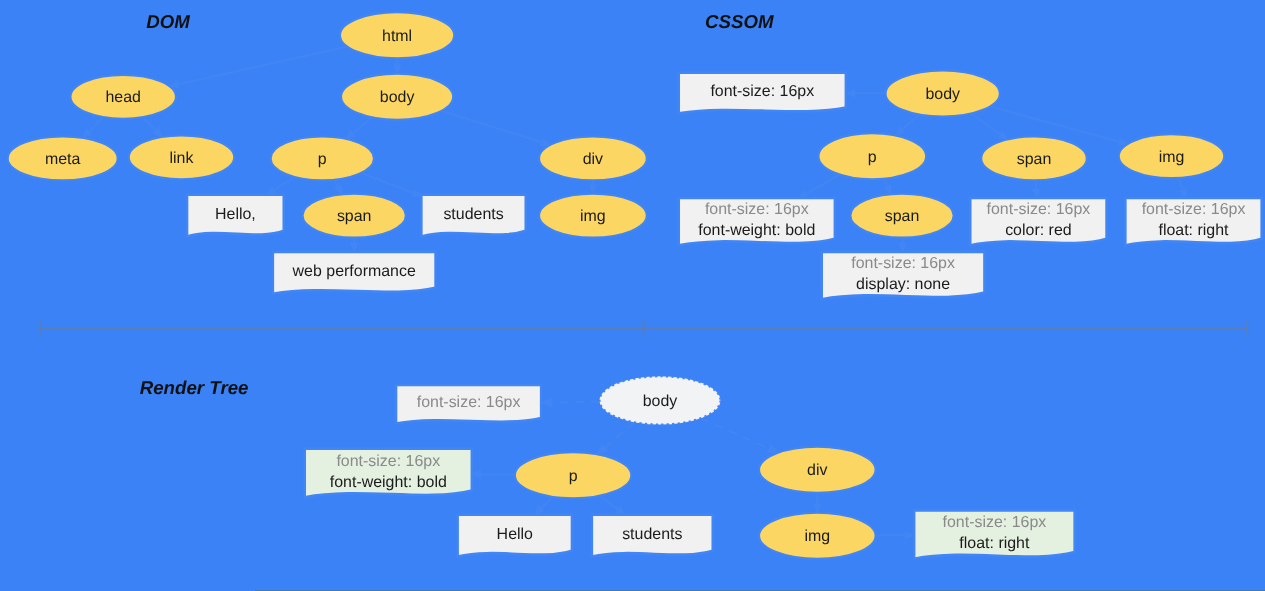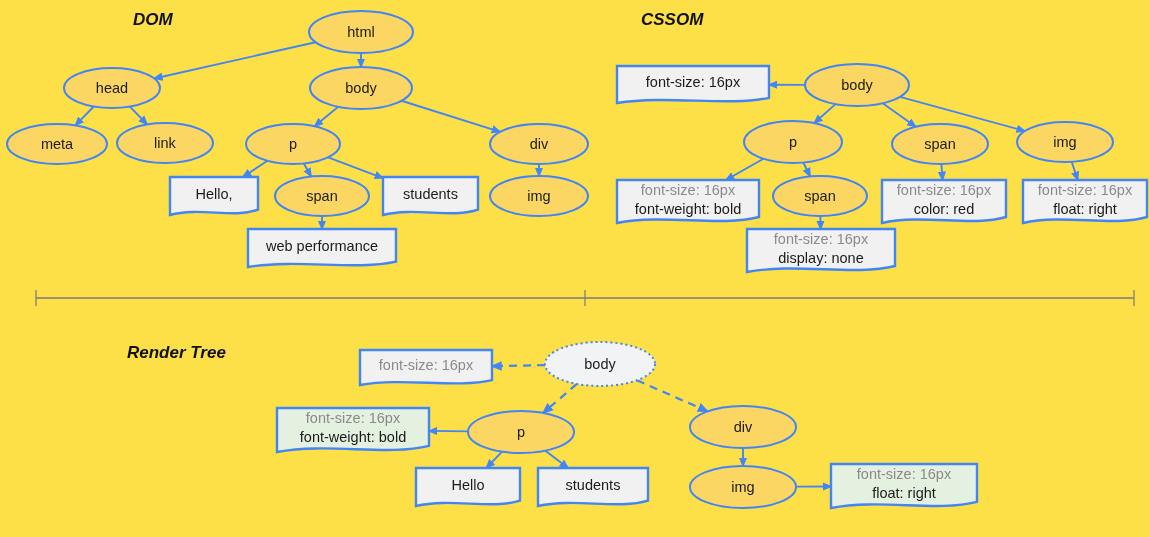--- a/index.html
+++ b/index.html
@@ -4,21 +4,21 @@
 <style>
   html, body {
     margin: 0;
     padding: 0;
     background: #4a7050;
   }
   #stage {
     position: relative;
     width: 1150px;
     height: 537px;
-    background: #fde047;
+    background: #3b82f6;
     overflow: hidden;
     font-family: "Liberation Sans", sans-serif;
   }
   #canvas { position: absolute; inset: 0; width: 1150px; height: 537px; }
 
   .section-title {
     font-family: "Liberation Sans", sans-serif;
     font-weight: bold;
     font-style: italic;
     font-size: 17px;

